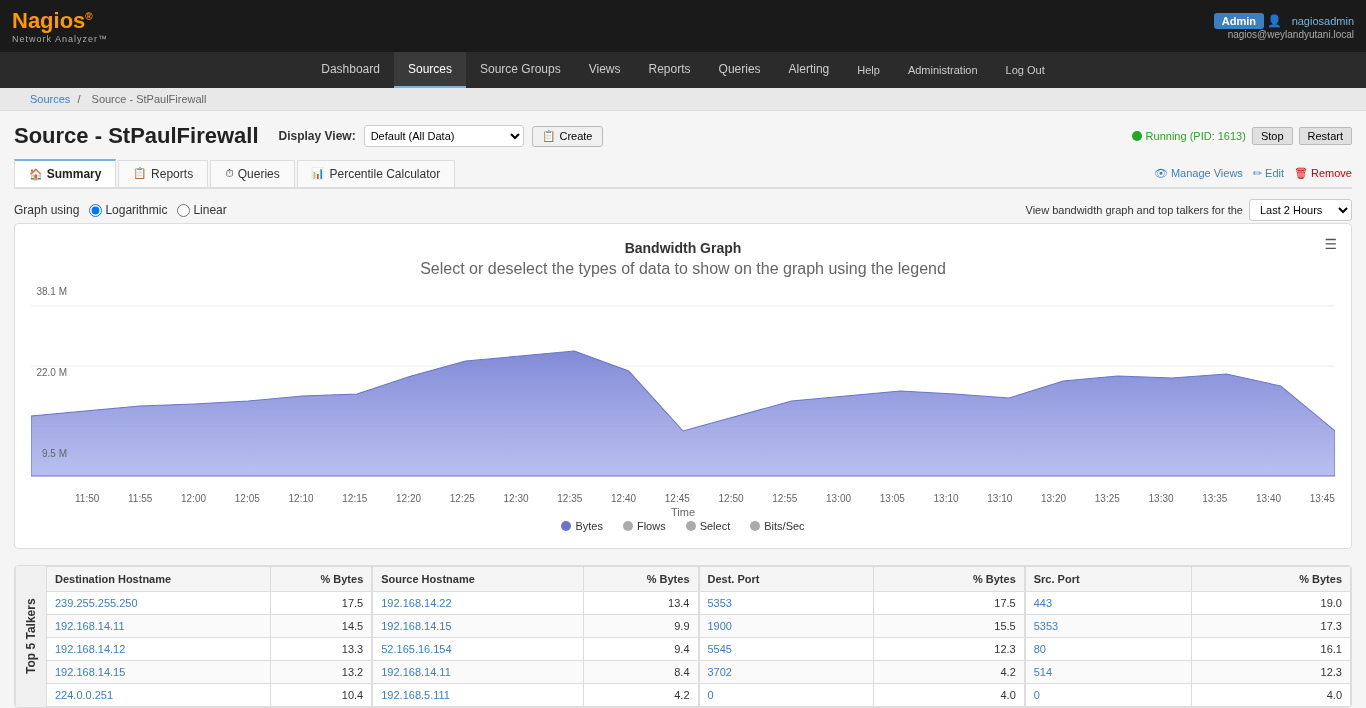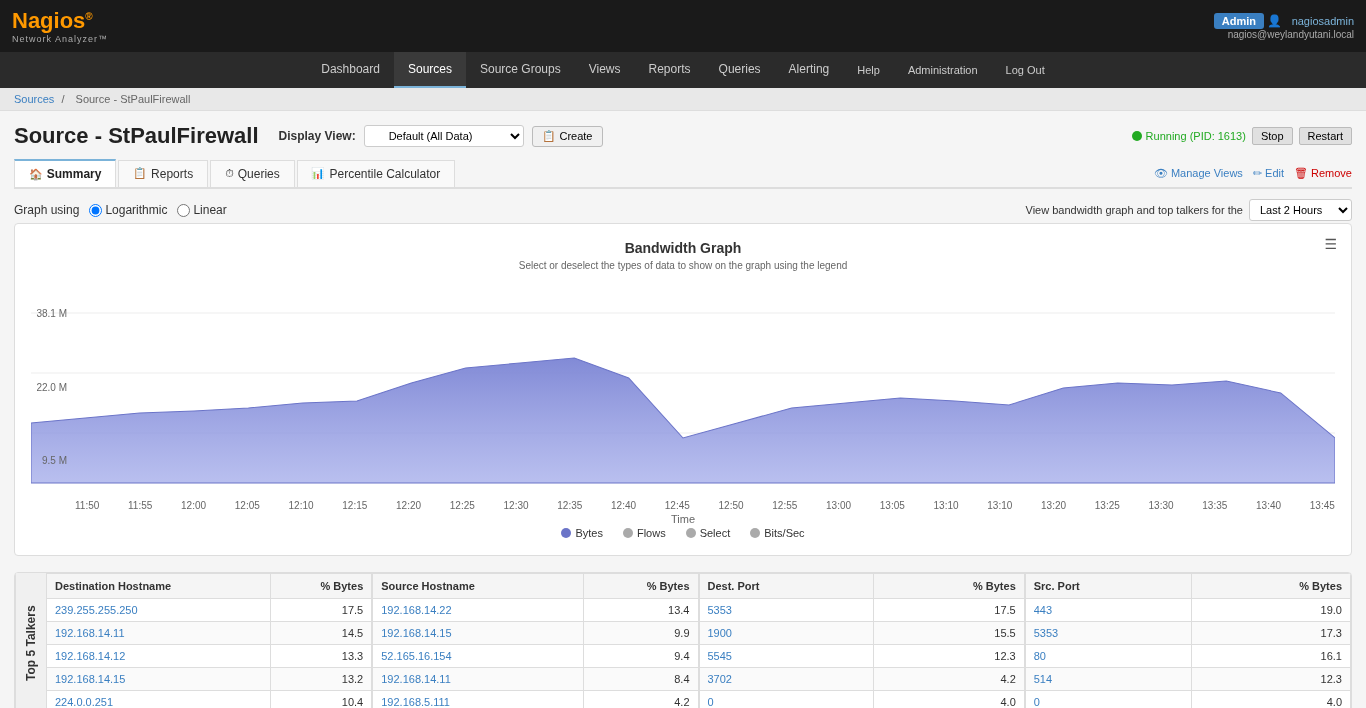--- a/index.html
+++ b/index.html
@@ -35,37 +35,37 @@
     .nav-left { display: flex; }
     .nav-item {
       color: #ccc; padding: 10px 14px; font-size: 12px; cursor: pointer; text-decoration: none; display: block;
     }
     .nav-item.active { color: #fff; background: #3a3a3a; border-bottom: 2px solid #7bb3d9; }
     .nav-right { display: flex; }
     .nav-right .nav-item { font-size: 11px; }
 
     
     .breadcrumb {
-      background: #e8e8e8; padding: 5px 14px; border-bottom: 1px solid #ddd; font-size: 11px;
+      background: #e8e8e8; padding: 5px 30px; border-bottom: 1px solid #ddd; font-size: 11px;
     }
     .breadcrumb a { color: #3a7fc1; text-decoration: none; }
     .breadcrumb span { color: #666; margin: 0 4px; }
 
     
     .page-content { padding: 12px 14px; }
 
     
     .page-title-row {
       display: flex; align-items: center; margin-bottom: 10px; justify-content: space-between;
     }
     .page-title { font-size: 22px; font-weight: bold; color: #222; }
     .display-view-area { display: flex; align-items: center; gap: 8px; margin-left: 20px; }
     .display-view-label { font-size: 12px; font-weight: bold; }
     .display-view-select {
-      padding: 3px 20px; font-size: 11px; border: 1px solid #ccc; background: #fff; border-radius: 3px; width: 160px;
+      padding: 3px 2px; font-size: 11px; border: 1px solid #ccc; background: #fff; border-radius: 3px; width: 160px;
     }
     .create-btn {
       background: #f0f0f0; border: 1px solid #bbb; padding: 3px 10px; font-size: 11px; border-radius: 3px; cursor: pointer;
     }
     .status-area { display: flex; align-items: center; gap: 6px; }
     .status-running { color: #2a2; font-size: 11px; display: flex; align-items: center; gap: 4px; }
     .status-dot { width: 10px; height: 10px; background: #2a2; border-radius: 50%; display: inline-block; }
     .stop-btn { background: #e0e0e0; border: 1px solid #bbb; padding: 2px 8px; font-size: 11px; cursor: pointer; border-radius: 2px; }
     .restart-btn { background: #e0e0e0; border: 1px solid #bbb; padding: 2px 8px; font-size: 11px; cursor: pointer; border-radius: 2px; }
 
@@ -93,24 +93,24 @@
     .view-bandwidth-row { display: flex; align-items: center; gap: 6px; font-size: 11px; }
     .time-select {
       padding: 3px 6px; font-size: 11px; border: 1px solid #ccc; background: #fff; border-radius: 3px;
     }
 
     
     .chart-container {
       background: #fff; border: 1px solid #ddd; border-radius: 4px; padding: 16px; margin-bottom: 16px; position: relative;
     }
     .chart-title { text-align: center; font-size: 14px; font-weight: bold; color: #333; margin-bottom: 4px; }
-    .chart-subtitle { text-align: center; font-size: 10px; color: #666; margin-bottom: 22px; }
+    .chart-subtitle { text-align: center; font-size: 16px; color: #666; margin-bottom: 8px; }
     .chart-menu { position: absolute; top: 12px; right: 14px; font-size: 14px; cursor: pointer; color: #555; }
     .chart-wrapper { position: relative; }
-    .y-axis-labels { position: absolute; left: 0; top: 15px; bottom: 30px; display: flex; flex-direction: column; justify-content: space-between; font-size: 10px; color: #666; width: 40px; padding-right: 4px; text-align: right; }
+    .y-axis-labels { position: absolute; left: 0; top: 0; bottom: 30px; display: flex; flex-direction: column; justify-content: space-between; font-size: 10px; color: #666; width: 40px; padding-right: 4px; text-align: right; }
     .x-axis-labels { display: flex; justify-content: space-between; font-size: 10px; color: #666; margin-top: 4px; margin-left: 44px; }
     .x-axis-title { text-align: center; font-size: 11px; color: #666; margin-top: 2px; }
     .chart-legend { display: flex; justify-content: center; gap: 20px; margin-top: 2px; font-size: 11px; }
     .legend-item { display: flex; align-items: center; gap: 4px; }
     .legend-dot { width: 10px; height: 10px; border-radius: 50%; display: inline-block; }
 
     
     .top-talkers-section { background: #fff; border: 1px solid #ddd; border-radius: 4px; overflow: hidden; }
     .top-talkers-wrapper { display: flex; }
     .top-talkers-label {

